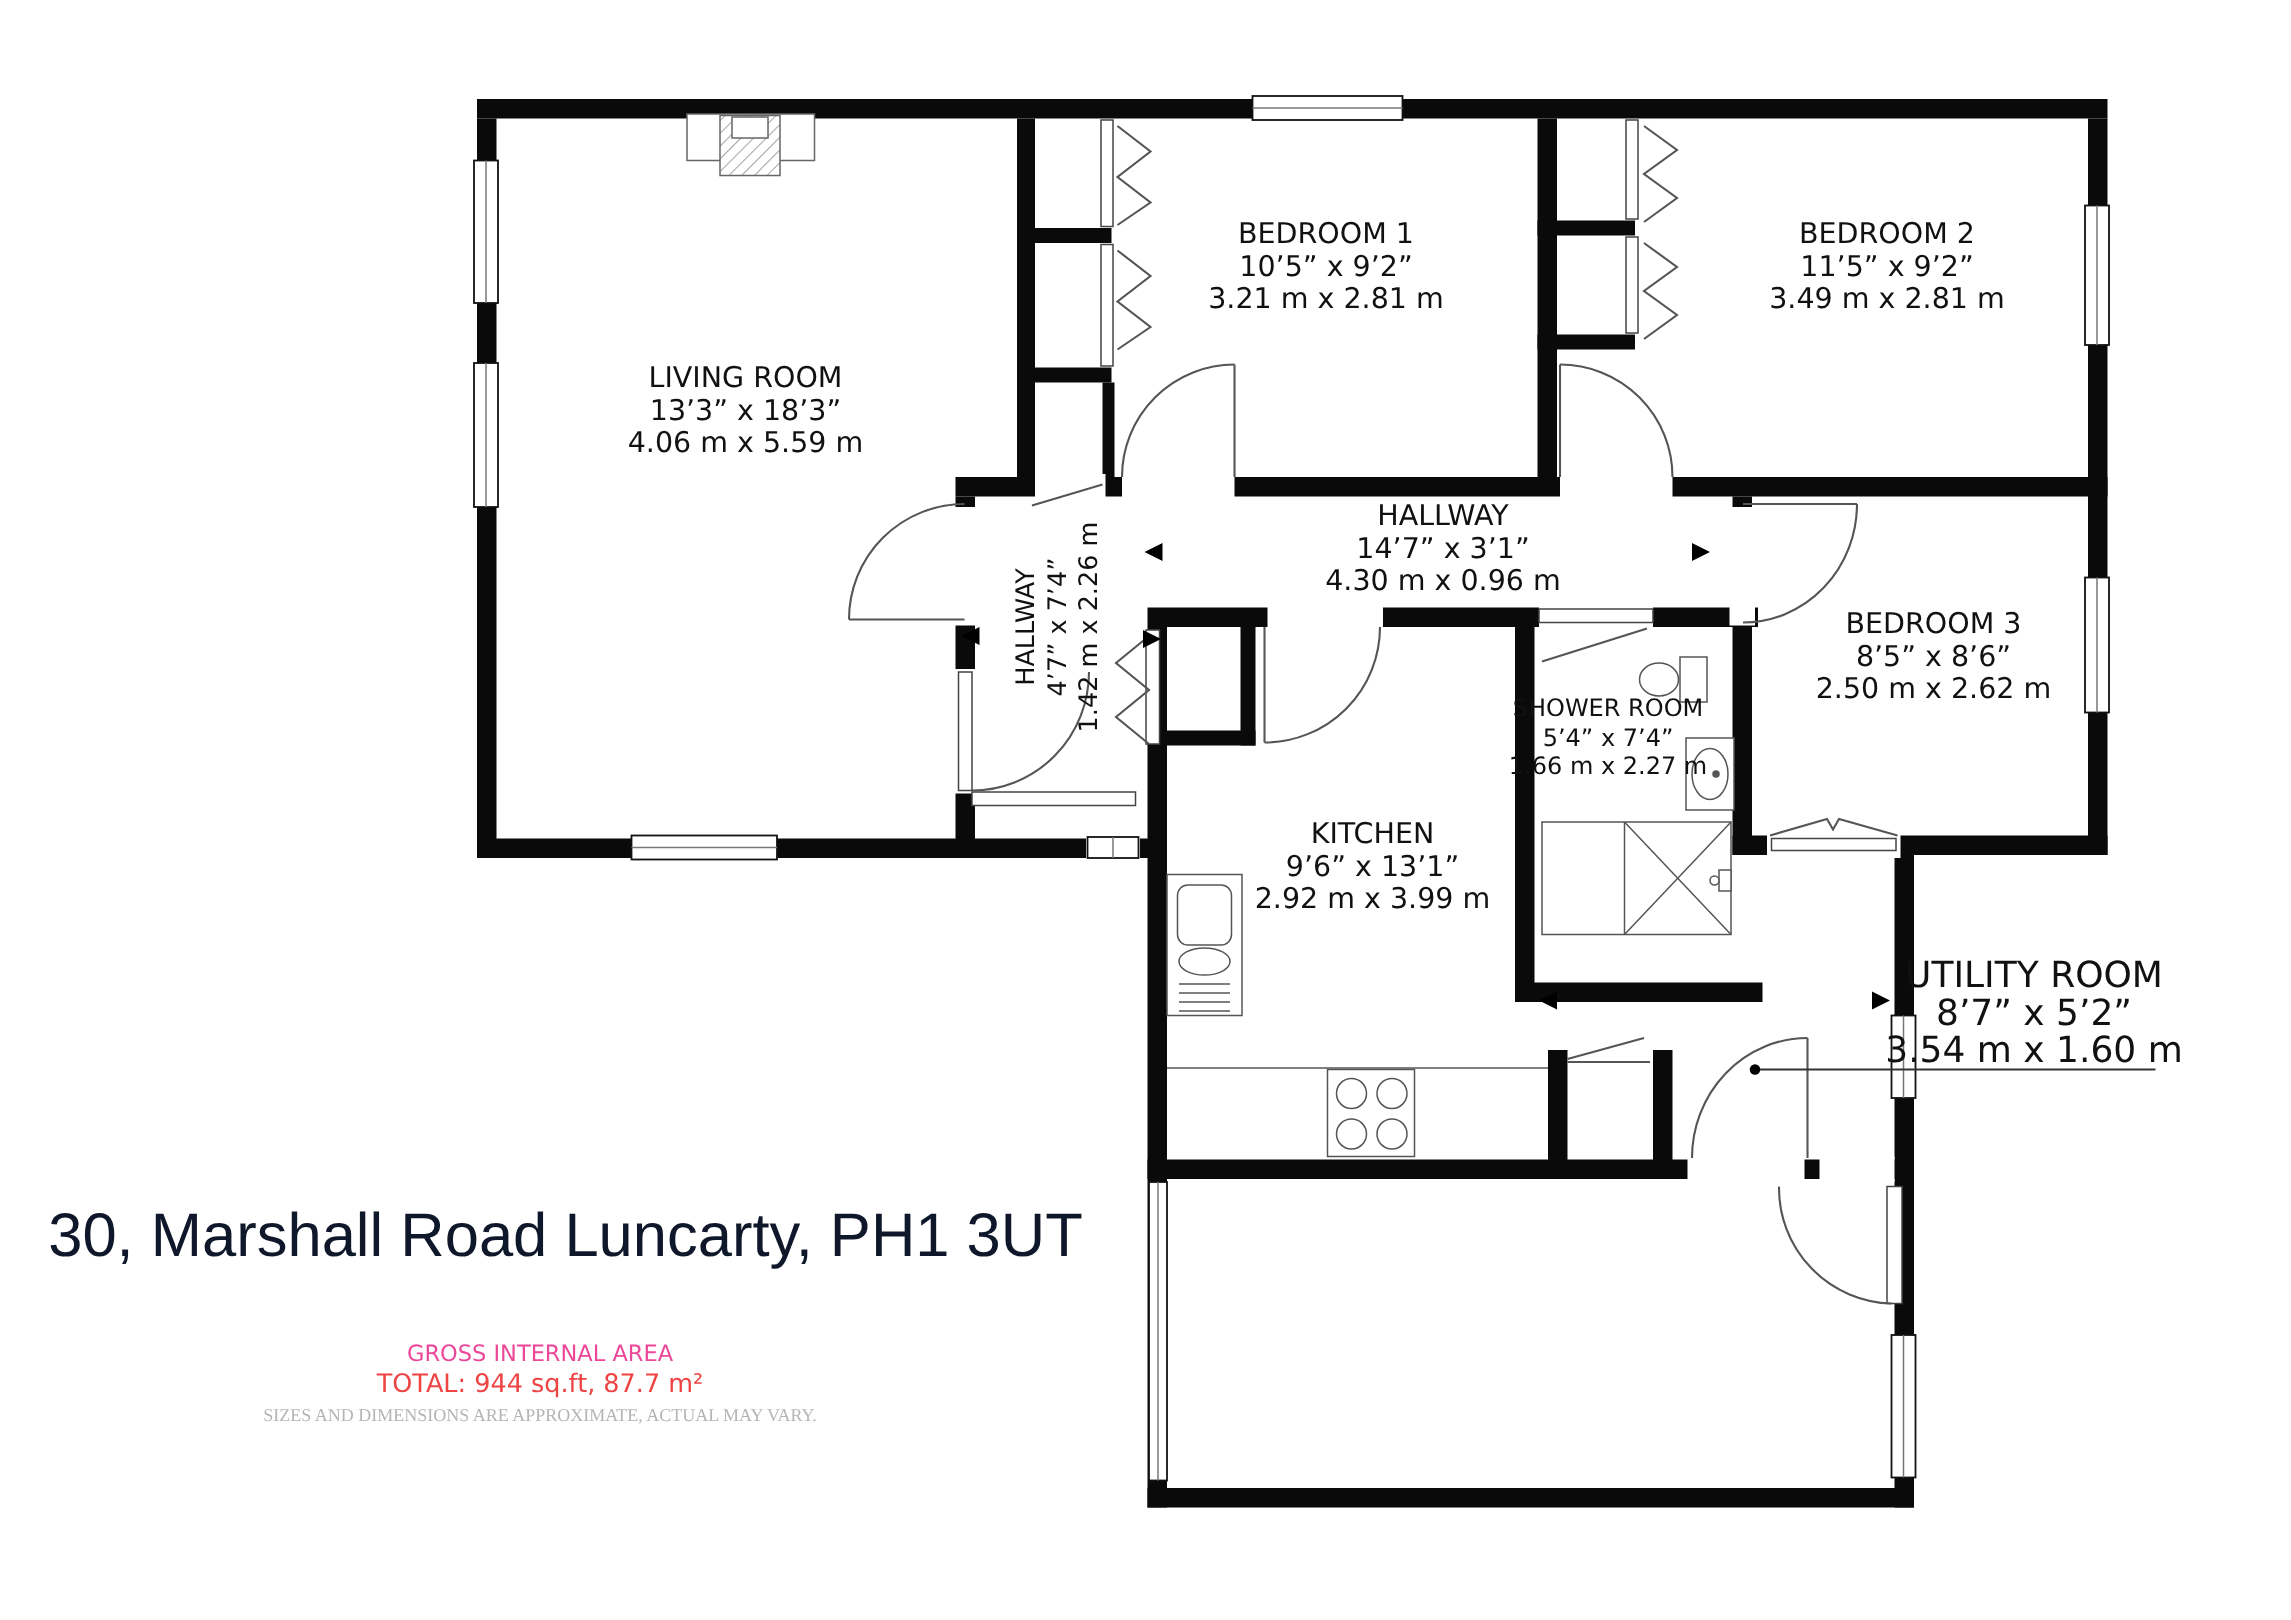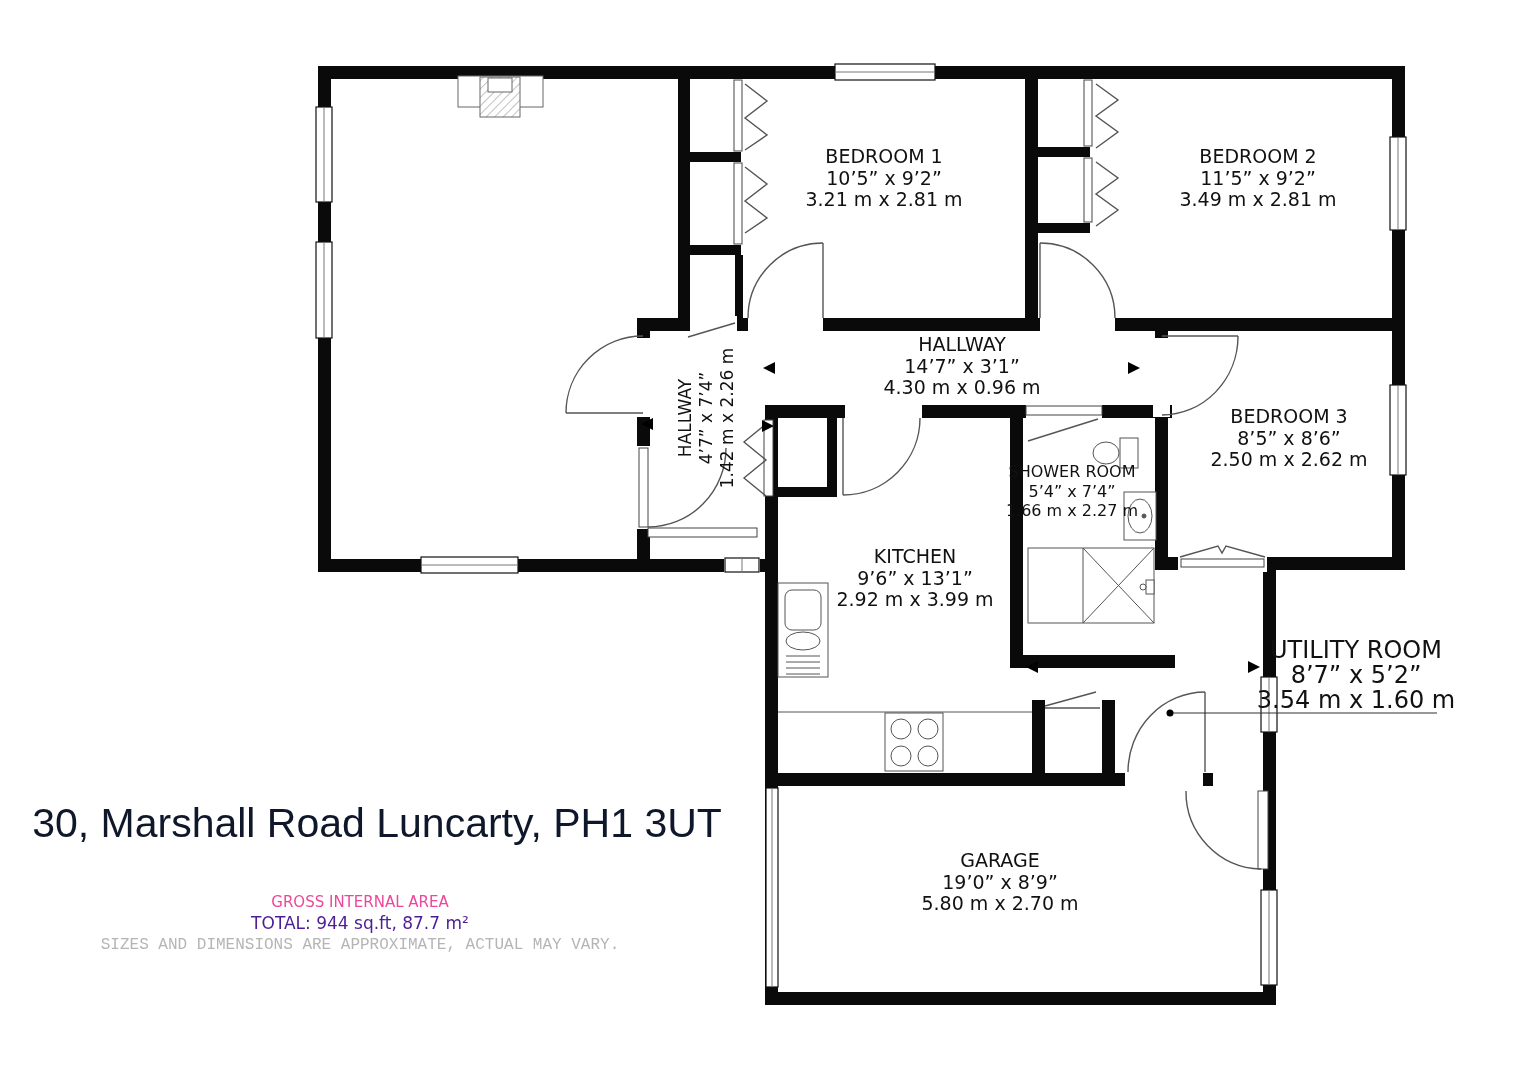--- a/index.html
+++ b/index.html
@@ -9,23 +9,23 @@
           font-family:"DejaVu Sans","Liberation Sans",sans-serif;font-size:19px;
           line-height:21.5px;color:#111;white-space:nowrap;}
   .rlabel.small{font-size:16px;line-height:19.5px;}
   .rlabel.big{font-size:24px;line-height:25px;}
   .rlabel.vert{transform:translate(-50%,-50%) rotate(-90deg);}
   .title{position:absolute;left:377px;top:800px;transform:translateX(-50%);
          font-family:"Liberation Sans",sans-serif;font-size:41px;color:#0f172a;white-space:nowrap;}
   .sub1{position:absolute;left:360px;top:893px;transform:translateX(-50%);
         font-family:"DejaVu Sans",sans-serif;font-size:15px;color:#ec4899;white-space:nowrap;}
   .sub2{position:absolute;left:360px;top:913px;transform:translateX(-50%);
-        font-family:"DejaVu Sans",sans-serif;font-size:17px;color:#4c1d95;white-space:nowrap;text-align:center;}
+        font-family:"DejaVu Sans",sans-serif;font-size:17px;color:#ef4444;white-space:nowrap;text-align:center;}
   .sub3{position:absolute;left:360px;top:936px;transform:translateX(-50%);
-        font-family:Liberation Mono, monospace;font-size:16px;color:#b5b5b5;white-space:nowrap;}
+        font-family:Liberation Serif, serif;font-size:12px;color:#b5b5b5;white-space:nowrap;}
 </style>
 </head>
 <body>
 
 <div class="canvas">
 
 <svg class="plan-svg" width="1527" height="1080" viewBox="0 0 1527 1080">
   <defs>
     <pattern id="hatch" width="6" height="6" patternUnits="userSpaceOnUse" patternTransform="rotate(45)">
       <rect width="6" height="6" fill="#fff"></rect>
@@ -209,20 +209,25 @@
     <polygon points="774,426 762,420 762,432"></polygon>
     <polygon points="1026,667 1038,661 1038,673"></polygon>
     <polygon points="1260,667 1248,661 1248,673"></polygon>
   </g>
   <g>
     <line x1="1170" y1="713" x2="1437" y2="713" stroke="#333" stroke-width="1.2"></line>
     <circle cx="1170" cy="713" r="3.5" fill="#000"></circle>
   </g>
 </svg>
 
+  <div class="rlabel" style="left:497px;top:242px">
+    <div>LIVING ROOM</div>
+    <div>13’3” x 18’3”</div>
+    <div>4.06 m x 5.59 m</div>
+  </div>
 
   <div class="rlabel" style="left:884px;top:146px">
     <div>BEDROOM 1</div>
     <div>10’5” x 9’2”</div>
     <div>3.21 m x 2.81 m</div>
   </div>
 
   <div class="rlabel" style="left:1258px;top:146px">
     <div>BEDROOM 2</div>
     <div>11’5” x 9’2”</div>
@@ -258,24 +263,19 @@
     <div>9’6” x 13’1”</div>
     <div>2.92 m x 3.99 m</div>
   </div>
 
   <div class="rlabel big" style="left:1356px;top:638px">
     <div>UTILITY ROOM</div>
     <div>8’7” x 5’2”</div>
     <div>3.54 m x 1.60 m</div>
   </div>
 
-  <div class="rlabel" style="left:1000px;top:850px">
-    <div>GARAGE</div>
-    <div>19’0” x 8’9”</div>
-    <div>5.80 m x 2.70 m</div>
-  </div>
 
   <div class="title">30, Marshall Road Luncarty, PH1 3UT</div>
   <div class="sub1">GROSS INTERNAL AREA</div>
   <div class="sub2">TOTAL: 944 sq.ft, 87.7 m²</div>
   <div class="sub3">SIZES AND DIMENSIONS ARE APPROXIMATE, ACTUAL MAY VARY.</div>
 
 </div>
 
 </body></html>

